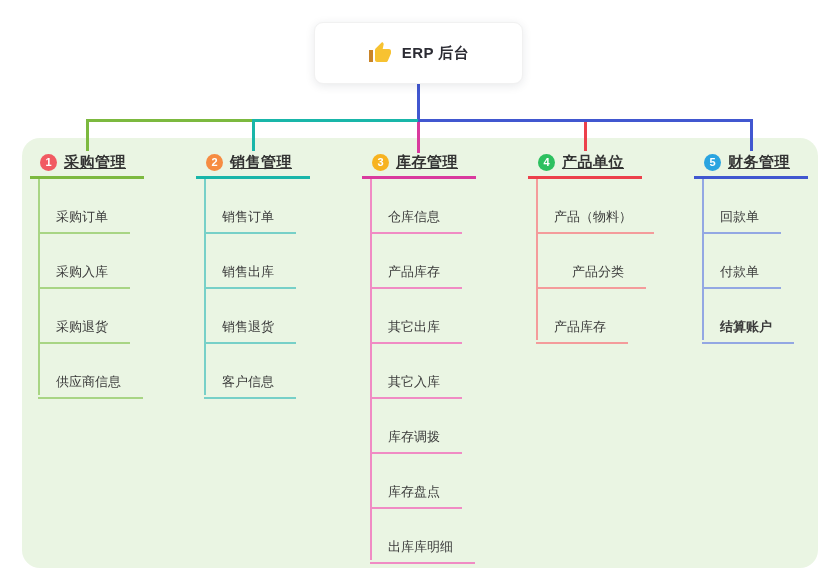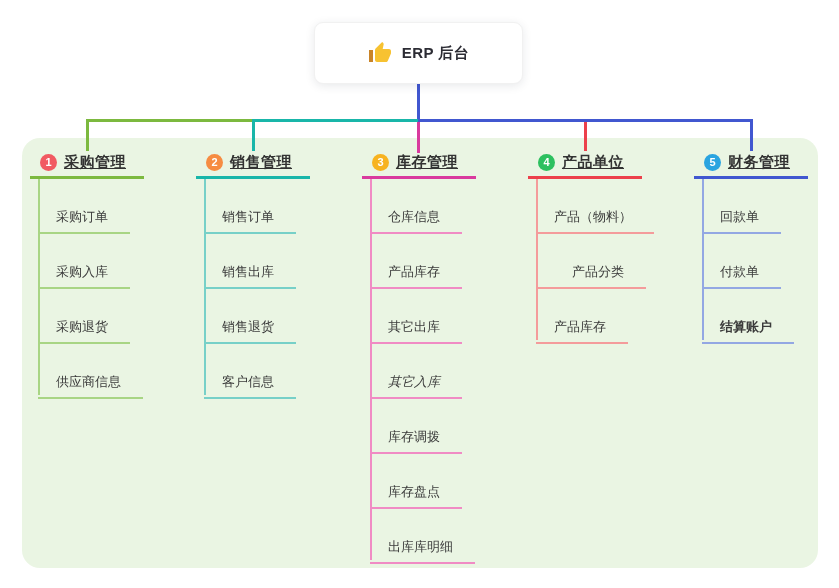--- a/index.html
+++ b/index.html
@@ -125,21 +125,21 @@
           <div class="kid-cell">
             <span class="kid-node" style="border-bottom-color: rgb(240, 139, 196);">仓库信息</span>
           </div>
           <div class="kid-cell">
             <span class="kid-node" style="border-bottom-color: rgb(240, 139, 196);">产品库存</span>
           </div>
           <div class="kid-cell">
             <span class="kid-node" style="border-bottom-color: rgb(240, 139, 196);">其它出库</span>
           </div>
           <div class="kid-cell">
-            <span class="kid-node" style="border-bottom-color: rgb(240, 139, 196); font-style: italic;">其它入库</span>
+            <span class="kid-node" style="border-bottom-color: rgb(240, 139, 196);">其它入库</span>
           </div>
           <div class="kid-cell">
             <span class="kid-node" style="border-bottom-color: rgb(240, 139, 196);">库存调拨</span>
           </div>
           <div class="kid-cell">
             <span class="kid-node" style="border-bottom-color: rgb(240, 139, 196);">库存盘点</span>
           </div>
           <div class="kid-cell">
             <span class="kid-node" style="border-bottom-color: rgb(240, 139, 196); text-align: right;">出库库明细</span>
           </div>

